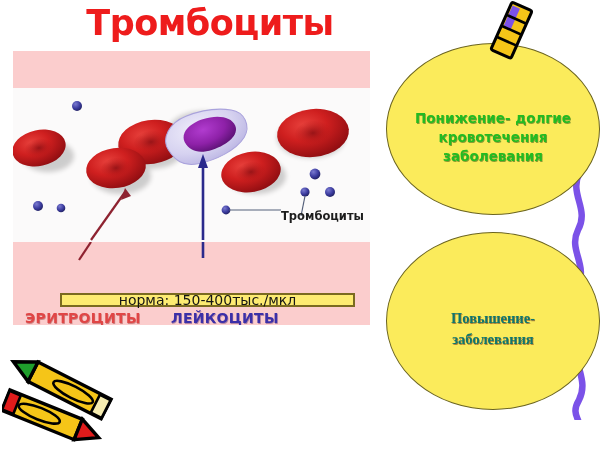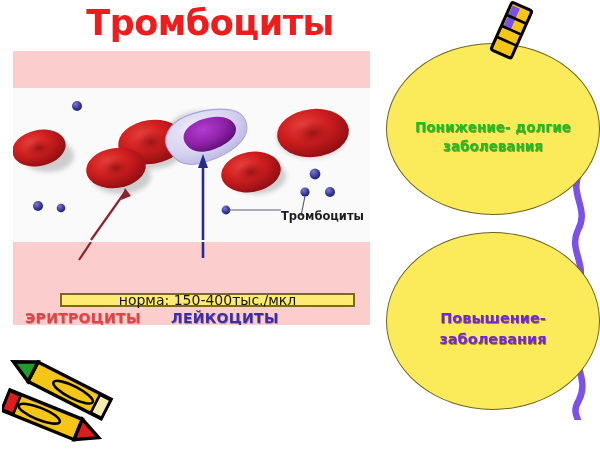--- a/index.html
+++ b/index.html
@@ -153,24 +153,25 @@
     font-weight: bold;
     font-size: 13.5px;
     line-height: 19px;
     margin-top: 16px;
   }
   .ell-text.green {
     color: #22bb22;
     text-shadow: 0.7px 0.7px 0 rgba(0,60,0,0.45);
   }
   .ell-text.red {
-    color: #6d28d9;
+    color: #0f766e;
     font-size: 14.5px;
     line-height: 21px;
     text-shadow: 0.7px 0.7px 0 rgba(90,0,0,0.45);
+    font-family: Liberation Serif, serif;
   }
 
   
   .pencil-top {
     position: absolute;
     left: 482px;
     top: -4px;
     width: 72px;
     height: 72px;
     pointer-events: none;
@@ -315,20 +316,21 @@
            C 8 84, 30 98, 18 120
            C 8 140, 28 154, 18 176
            C 9 196, 30 210, 20 232
            C 10 254, 30 268, 19 290
            C 13 300, 16 305, 18 310" fill="none" stroke="#7b52e8" stroke-width="6.5" stroke-linecap="round"></path>
 </svg>
 
 <div class="ellipse ellipse-lower">
   <div class="ell-text green">
     <div>Понижение- долгие</div>
+    <div>кровотечения</div>
     <div>заболевания</div>
   </div>
 </div>
 
 <div class="ellipse ellipse-upper">
   <div class="ell-text red">
     <div>Повышение-</div>
     <div>заболевания</div>
   </div>
 </div>

